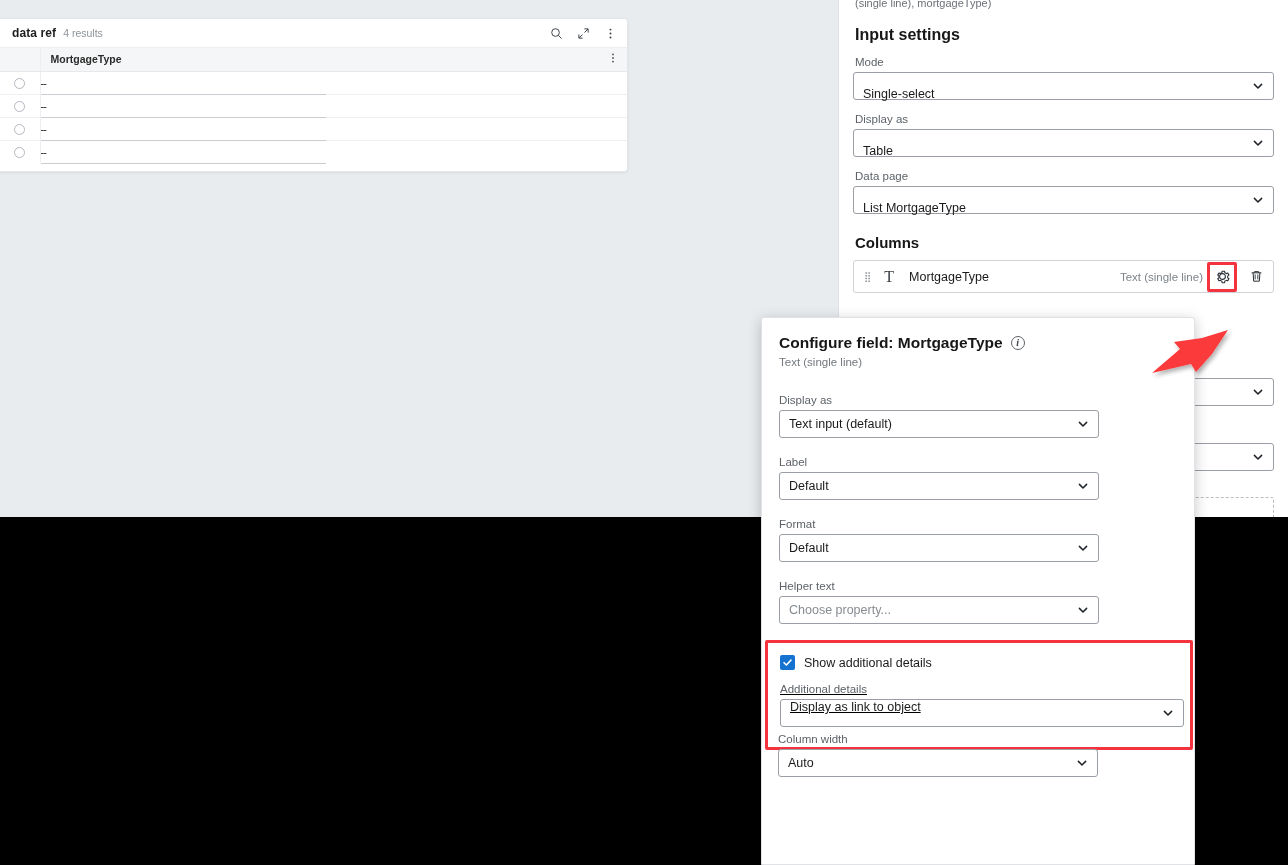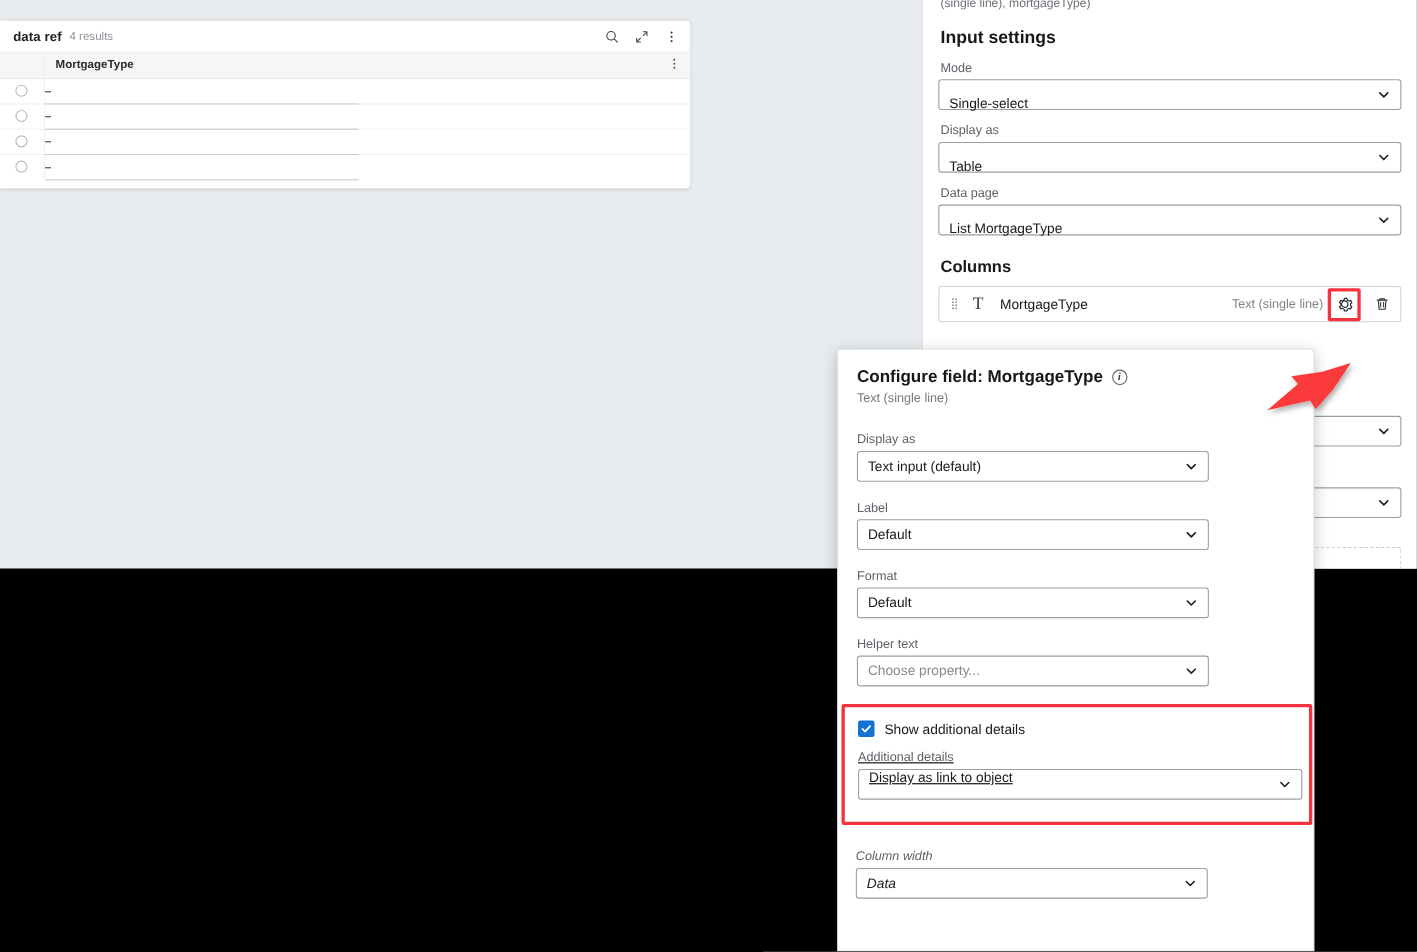--- a/index.html
+++ b/index.html
@@ -197,21 +197,21 @@
   .hl-fld { margin-top: 13px; text-decoration: underline; }
   .hl-fld-label { display:block; font-size: 11.5px; color: #5d6268; margin-bottom: 4px; }
   .hl-sel {
     position: relative; height: 28px; width: 404px;
     border: 1px solid #9a9fa5; border-radius: 3px; background:#fff;
     display: flex; padding: 0 30px 0 9px;
     font-size: 12.5px; color: #1a1a1a; cursor: pointer;
   }
 
   
-  .modal-bottom { position: absolute; left: 778px; top: 773px; width: 404px; font-style: italic; }
+  .modal-bottom { position: absolute; left: 778px; top: 733px; width: 404px; }
   .btn-row { display: flex; align-items: center; margin-top: 18px; }
   .btn {
     height: 29px; border-radius: 3px; font-size: 12.5px;
     display: inline-flex; align-items: center; justify-content: center;
     cursor: pointer; padding: 0 18px;
   }
   .btn-cancel { border: 1px solid #1472d1; color: #1472d1; background: #fff; min-width: 70px; }
   .btn-save { background: #1b63b0; color: #fff; font-weight: 700; margin-left: auto; min-width: 60px; }
 
   
@@ -432,21 +432,21 @@
             <path d="M2.4 4.4L6 8 9.6 4.4" fill="none" stroke="#1f2328" stroke-width="1.5" stroke-linecap="round" stroke-linejoin="round"></path>
           </svg>
       </div>
     </div>
   </div>
 
   <div class="modal-bottom">
     <div>
       <span class="m-fld-label">Column width</span>
       <div class="m-sel">
-        <span>Data</span>
+        <span>Auto</span>
         <svg class="chev" viewBox="0 0 12 12">
             <path d="M2.4 4.4L6 8 9.6 4.4" fill="none" stroke="#1f2328" stroke-width="1.5" stroke-linecap="round" stroke-linejoin="round"></path>
           </svg>
       </div>
     </div>
   </div>
 
   <svg class="arrow" viewBox="0 0 100 56">
     <defs>
       <filter id="ash" x="-30%" y="-30%" width="180%" height="180%">

